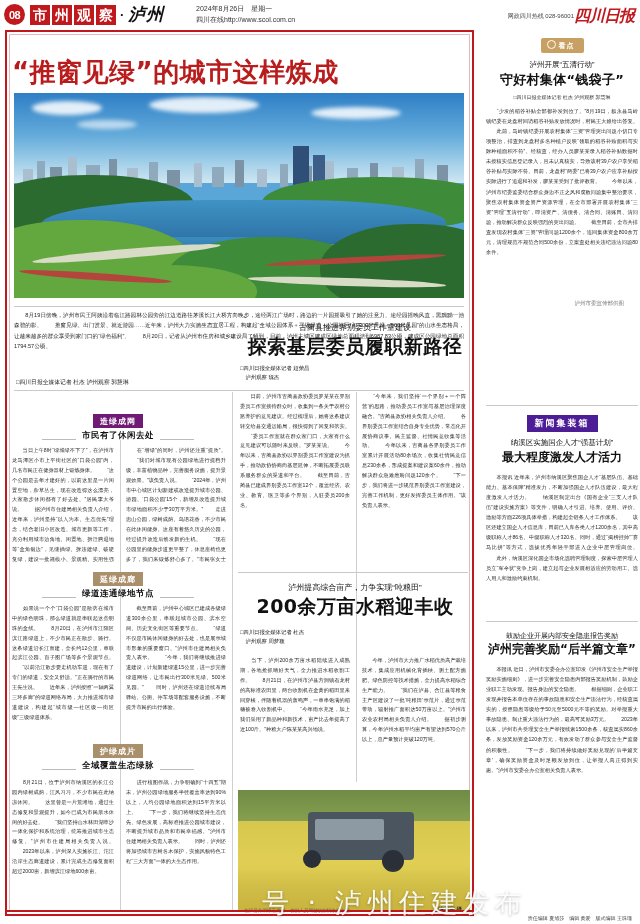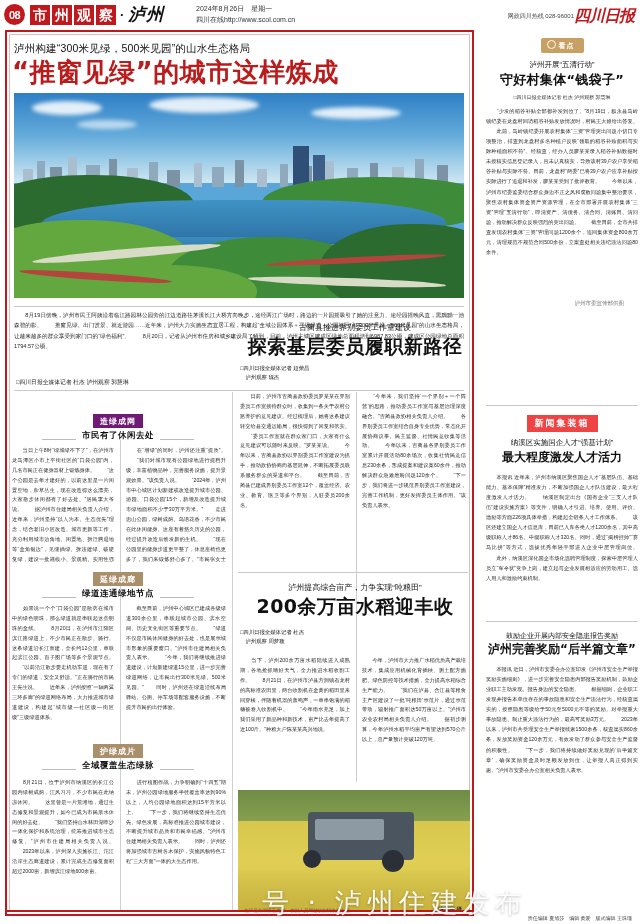--- a/index.html
+++ b/index.html
@@ -145,21 +145,21 @@
   .rc-badge-wrap{text-align:center;margin-bottom:7px;}
   .rc-kicker{font-size:7.5px;color:#111;text-align:center;margin-bottom:1px;}
   .rc-title{
     font-size:13px;font-weight:bold;color:#111;text-align:center;letter-spacing:.3px;
     font-family:"DejaVu Sans",sans-serif;
   }
   .rc-byline{font-size:5px;color:#333;text-align:center;margin-top:5px;}
   .rc-body{font-size:5.2px;color:#2a2a2a;line-height:1.95;text-align:justify;margin-top:6px;}
   .rc-hr{height:1px;background:#c9c9c9;margin:9px 0;}
   .rc-tag-img{
-    display:block;margin:0 auto 6px auto;background:#ef4444;color:#fff;
+    display:block;margin:0 auto 6px auto;background:#4c1d95;color:#fff;
     font-size:9px;font-weight:bold;padding:2px 8px;letter-spacing:2px;
     font-family:"DejaVu Sans",sans-serif;width:max-content;
   }
   .rc-title-ul{
     font-size:12px;font-weight:bold;color:#111;text-align:center;
     font-family:"DejaVu Sans",sans-serif;
   }
   .rc-kicker-ul{font-size:7px;color:#111;text-align:center;text-decoration:underline;
     text-underline-offset:2px;text-decoration-color:#999;}
 
@@ -197,21 +197,20 @@
     <div class="mh-right">
       <span class="mh-hot">网政四川热线 028-96001</span>
       <span class="mh-logo">四川日报</span>
     </div>
   </div>
 
   <div class="main-frame">
     <div class="main-frame-inner"></div>
   </div>
 
-  <div class="lead-kicker">泸州构建“300米见绿，500米见园”的山水生态格局</div>
   <div class="lead-title">“推窗见绿”的城市这样炼成</div>
 
   <div class="hero">
     <div class="sky"></div>
     <div class="cloud" style="left:4%;top:4%;width:70px;height:14px;"></div>
     <div class="cloud" style="left:30%;top:2%;width:110px;height:16px;"></div>
     <div class="cloud" style="left:66%;top:7%;width:90px;height:12px;"></div>
     <div class="cloud" style="left:14%;top:13%;width:60px;height:9px;opacity:.7;"></div>
 
     <div class="far-city">

